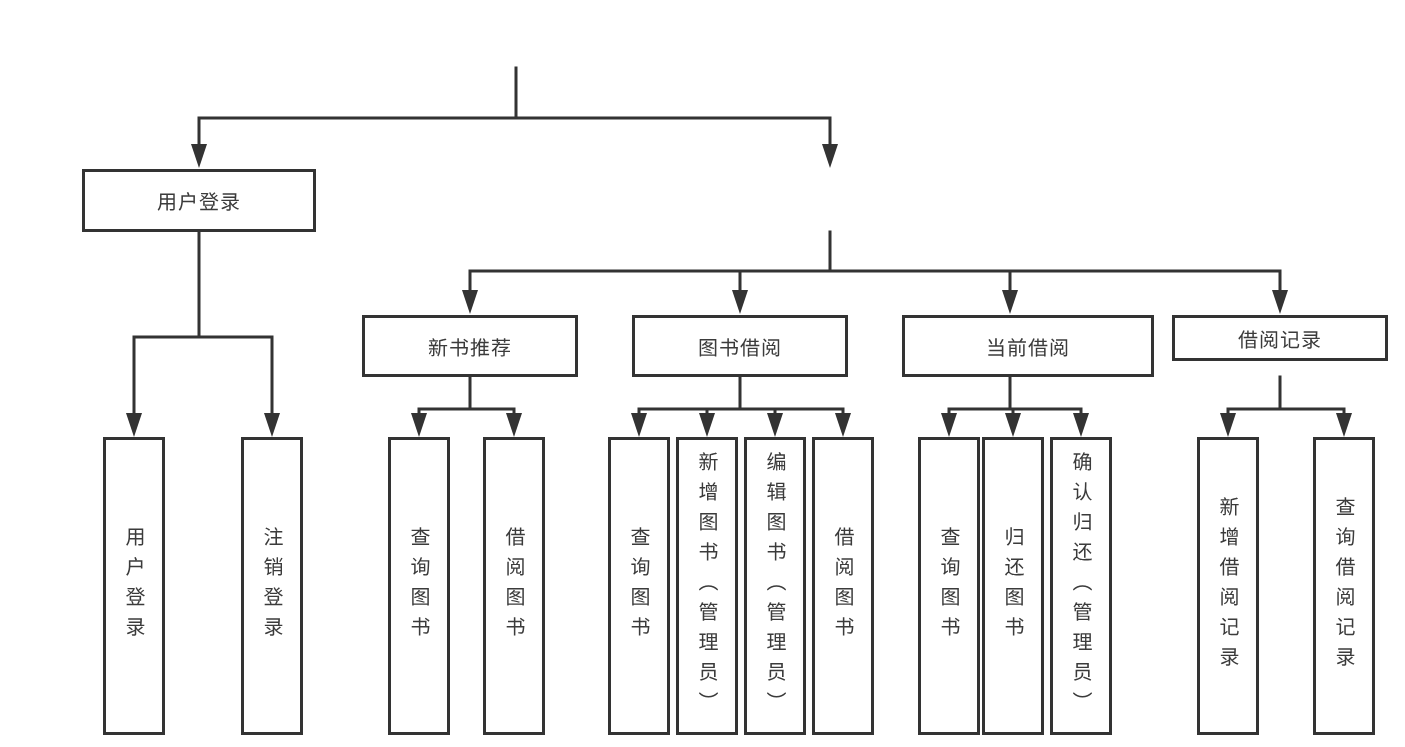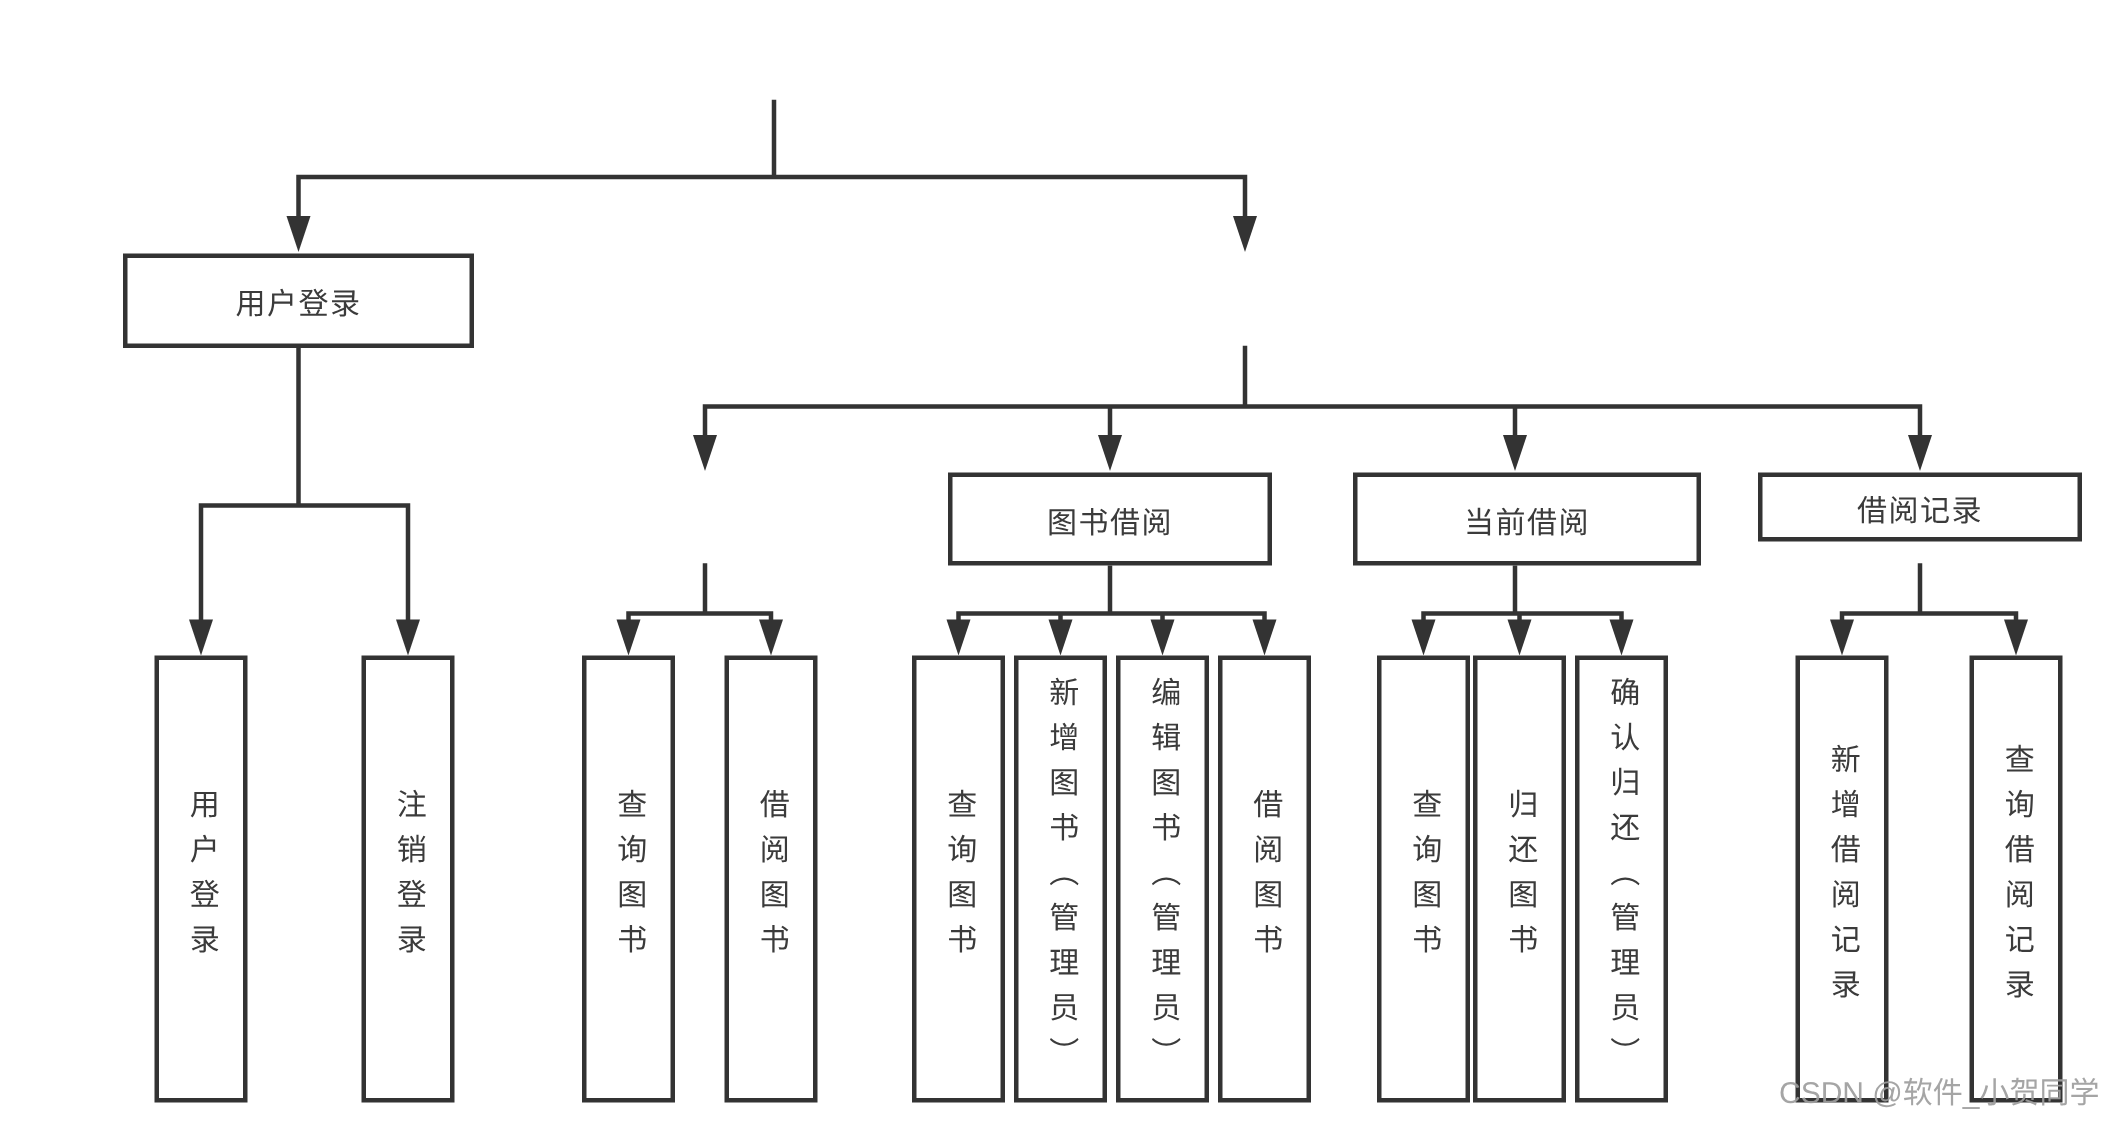--- a/index.html
+++ b/index.html
@@ -94,37 +94,37 @@
       <polygon points="1005,413 1021,413 1013,437"></polygon>
       <polygon points="1073,413 1089,413 1081,437"></polygon>
       <polygon points="1220,413 1236,413 1228,437"></polygon>
       <polygon points="1336,413 1352,413 1344,437"></polygon>
     </g>
   </svg>
 
 
   <div class="box" style="left:82px; top:169px; width:234px; height:63px;">用户登录</div>
 
+  <div class="box" style="left:362px; top:315px; width:216px; height:62px;">新书推荐</div>
   <div class="box" style="left:632px; top:315px; width:216px; height:62px;">图书借阅</div>
-  <div class="box" style="left:902px; top:315px; width:232px; height:62px;">当前借阅</div>
+  <div class="box" style="left:902px; top:315px; width:252px; height:62px;">当前借阅</div>
   <div class="box" style="left:1172px; top:315px; width:216px; height:46px;">借阅记录</div>
 
   <div class="box vbox" style="left:103px; top:437px; width:62px; height:298px;">用户登录</div>
   <div class="box vbox" style="left:241px; top:437px; width:62px; height:298px;">注销登录</div>
 
   <div class="box vbox" style="left:388px; top:437px; width:62px; height:298px;">查询图书</div>
   <div class="box vbox" style="left:483px; top:437px; width:62px; height:298px;">借阅图书</div>
 
   <div class="box vbox" style="left:608px; top:437px; width:62px; height:298px;">查询图书</div>
   <div class="box vbox" style="left:676px; top:437px; width:62px; height:298px;">新增图书（管理员）</div>
   <div class="box vbox" style="left:744px; top:437px; width:62px; height:298px;">编辑图书（管理员）</div>
   <div class="box vbox" style="left:812px; top:437px; width:62px; height:298px;">借阅图书</div>
 
   <div class="box vbox" style="left:918px; top:437px; width:62px; height:298px;">查询图书</div>
   <div class="box vbox" style="left:982px; top:437px; width:62px; height:298px;">归还图书</div>
   <div class="box vbox" style="left:1050px; top:437px; width:62px; height:298px;">确认归还（管理员）</div>
 
   <div class="box vbox" style="left:1197px; top:437px; width:62px; height:298px;">新增借阅记录</div>
   <div class="box vbox" style="left:1313px; top:437px; width:62px; height:298px;">查询借阅记录</div>
 
-  <div class="watermark">CSDN @软件_小贺同学</div>
 
 </div>
 
 </body></html>

